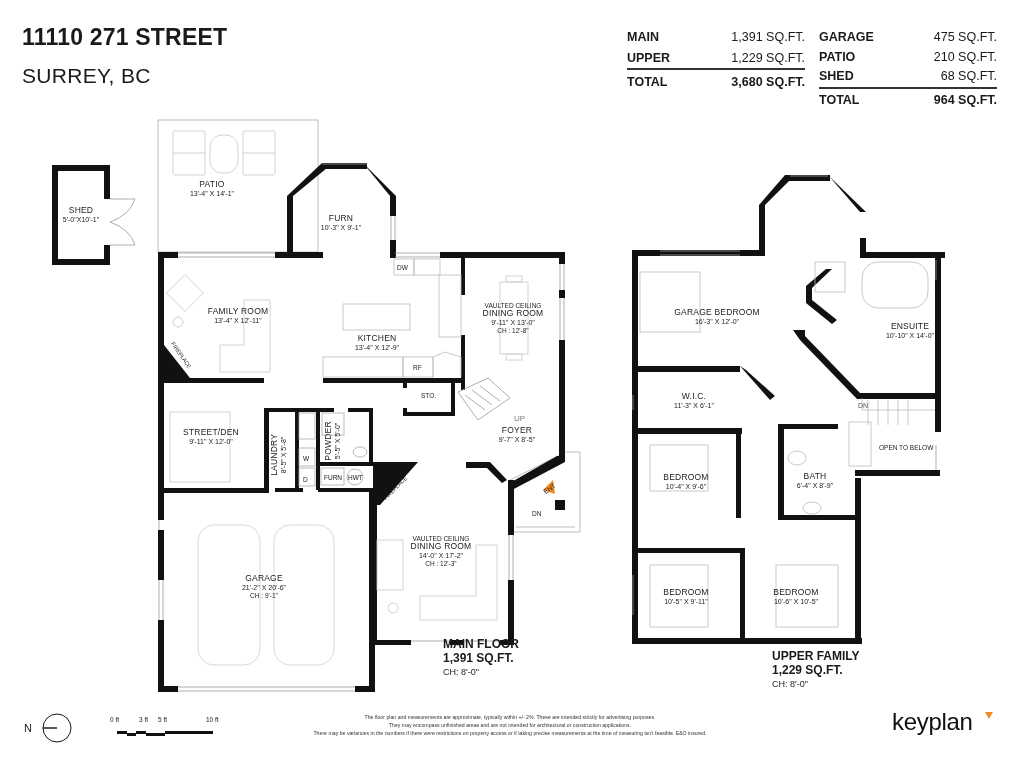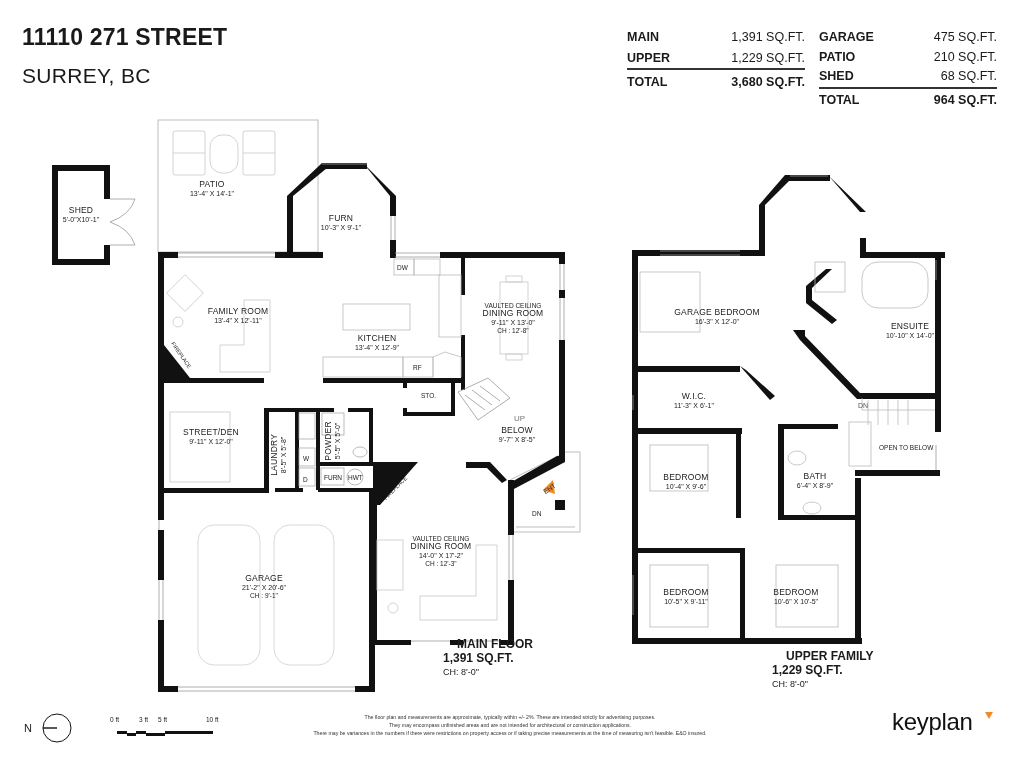--- a/index.html
+++ b/index.html
@@ -19,21 +19,21 @@
   #plan { position: absolute; left: 0; top: 0; width: 1024px; height: 768px; }
 
   .room-label { position: absolute; text-align: center; transform: translateX(-50%); line-height: 1.15; white-space: nowrap; }
   .room-label .name { font-size: 8.5px; letter-spacing: 0.2px; display: block; }
   .room-label .dim { font-size: 7px; display: block; }
   .room-label .ch { font-size: 6.5px; display: block; }
   .room-label .vc { font-size: 6.5px; display: block; }
   .small-tag { position: absolute; font-size: 6.5px; white-space: nowrap; }
 
   .floor-label { position: absolute; line-height: 1.15; }
-  .floor-label .fname { font-size: 12px; font-weight: 700; display: block; margin-left: 14px; }
+  .floor-label .fname { font-size: 12px; font-weight: 700; display: block; }
   .floor-label .farea { font-size: 12px; font-weight: 700; display: block; }
   .floor-label .fch { font-size: 9px; display: block; margin-top: 1px; }
   .compass-n { position: absolute; left: 24px; top: 722px; font-size: 11px; }
   .scale-tick { position: absolute; font-size: 6.5px; top: 716px; }
 
   .disclaimer { position: absolute; left: 260px; top: 713px; width: 500px; text-align: center; font-size: 5.2px; line-height: 1.55; color: #333; }
   .logo { position: absolute; left: 892px; top: 708px; font-size: 24px; font-weight: 400; letter-spacing: -0.3px; color: #111; }
 </style>
 </head>
 <body>
@@ -353,21 +353,21 @@
 </div>
 <div class="room-label" style="left:279px; top:446px; transform: translateX(-50%) rotate(-90deg);">
   <span class="name">LAUNDRY</span>
   <span class="dim">8'-5"  X  5'-8"</span>
 </div>
 <div class="room-label" style="left:333px; top:432px; transform: translateX(-50%) rotate(-90deg);">
   <span class="name">POWDER</span>
   <span class="dim">5'-5"  X  5'-0"</span>
 </div>
 <div class="room-label" style="left:517px; top:426px;">
-  <span class="name">BELOW</span>
+  <span class="name">FOYER</span>
   <span class="dim">9'-7"  X  8'-5"</span>
 </div>
 <div class="room-label" style="left:441px; top:535px;">
   <span class="vc">VAULTED CEILING</span>
   <span class="name">DINING ROOM</span>
   <span class="dim">14'-0"  X  17'-2"</span>
   <span class="ch">CH : 12'-3"</span>
 </div>
 <div class="room-label" style="left:264px; top:574px;">
   <span class="name">GARAGE</span>

